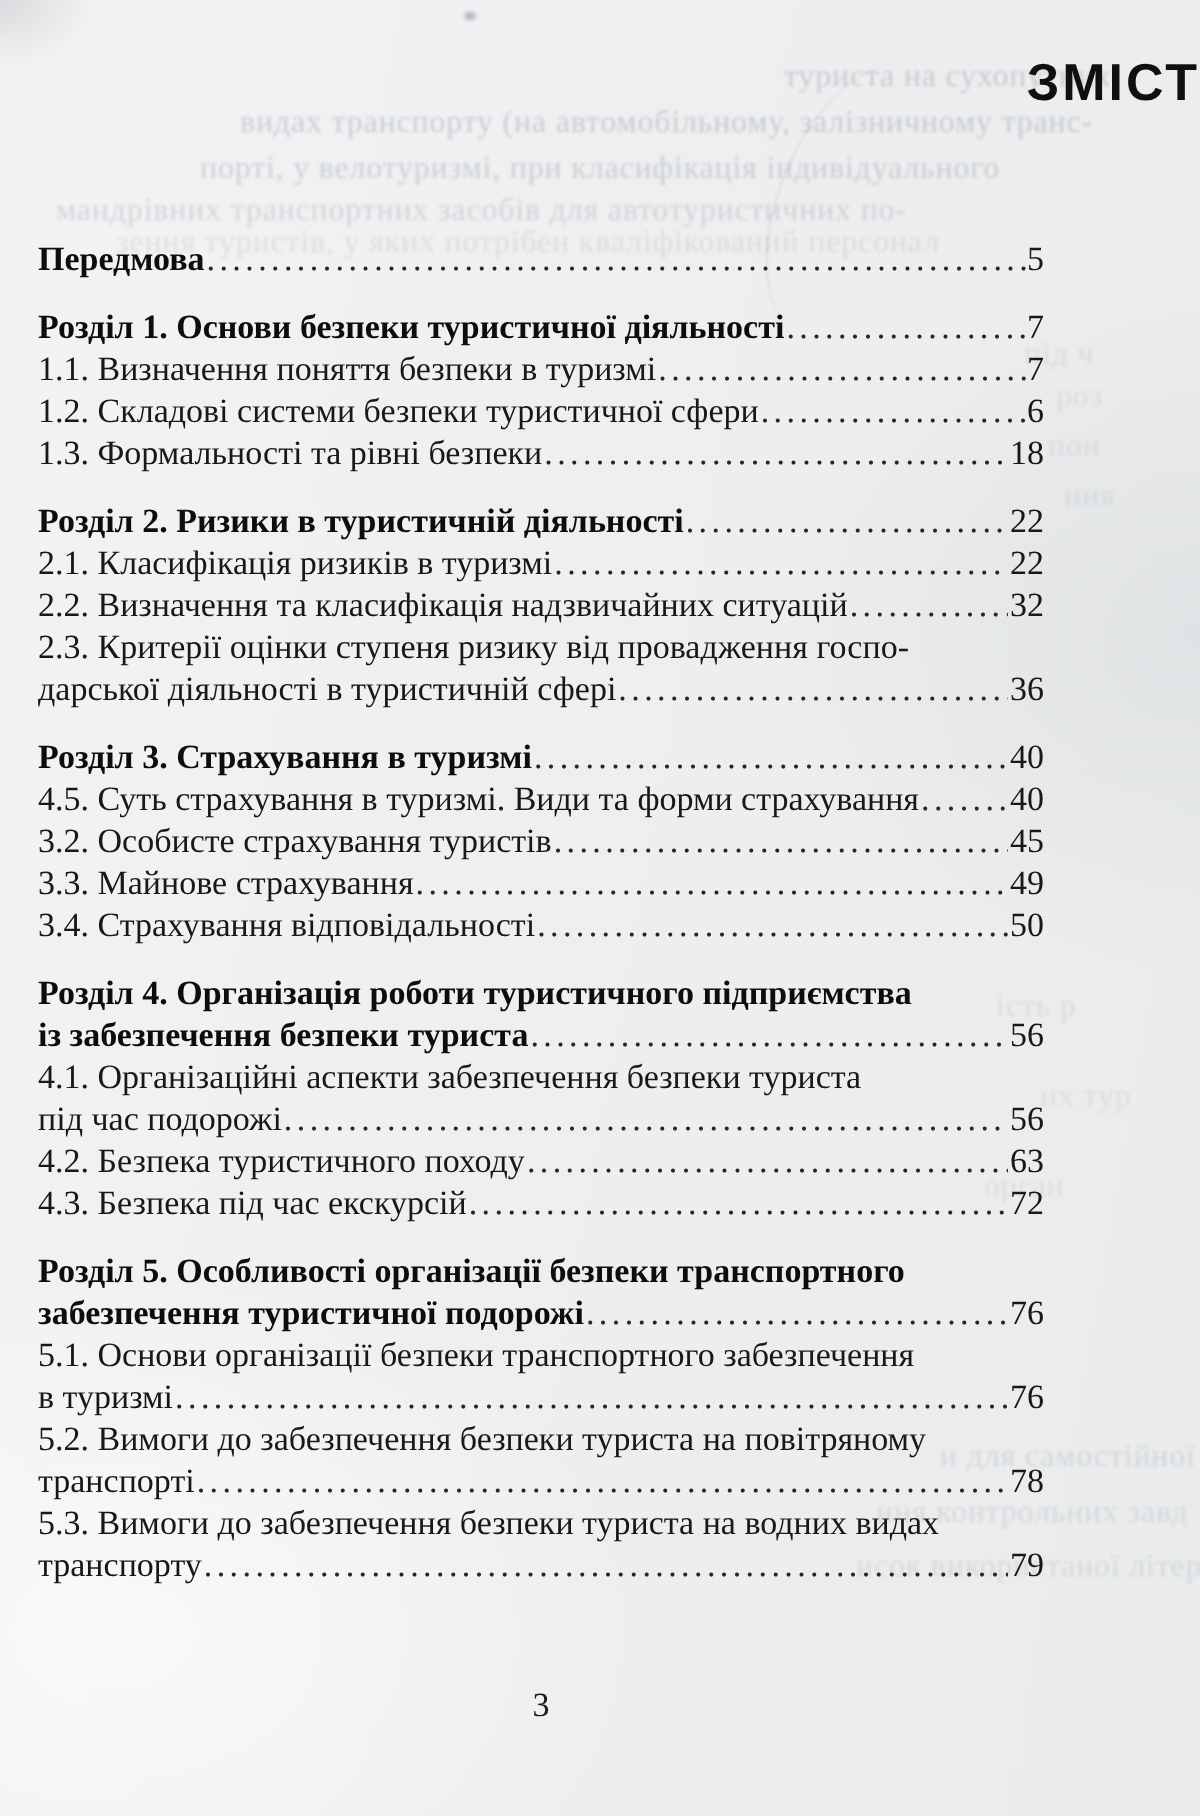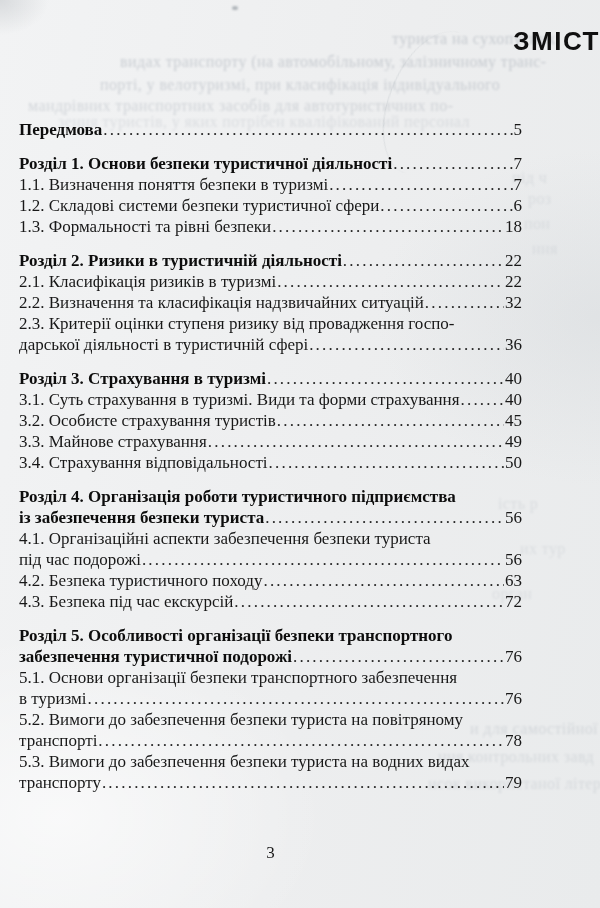--- a/index.html
+++ b/index.html
@@ -155,21 +155,21 @@
       </div>
       <div class="entry chapter">
         <div class="line">
           <span class="txt">Розділ 3. Страхування в туризмі</span>
           <span class="dots"></span>
           <span class="pg">40</span>
         </div>
       </div>
       <div class="entry section">
         <div class="line">
-          <span class="txt">3.1. Суть страхування в туризмі. Види та форми страхування </span>
+          <span class="txt">4.5. Суть страхування в туризмі. Види та форми страхування </span>
           <span class="dots"></span>
           <span class="pg">40</span>
         </div>
       </div>
       <div class="entry section">
         <div class="line">
           <span class="txt">3.2. Особисте страхування туристів </span>
           <span class="dots"></span>
           <span class="pg">45</span>
         </div>

